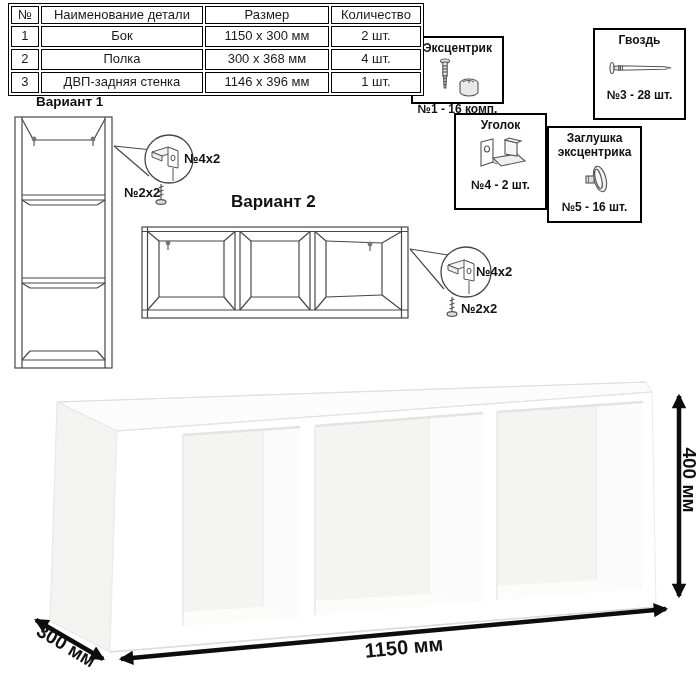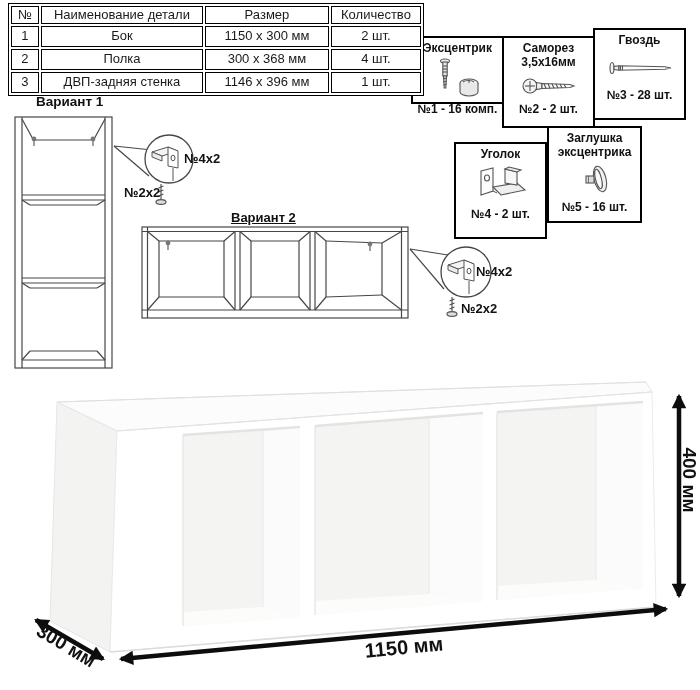--- a/index.html
+++ b/index.html
@@ -241,54 +241,38 @@
           <ellipse cx="40" cy="27" rx="9" ry="4" fill="#f2f2f2"></ellipse>
           <path d="M31,27 L31,36 A9,4 0 0 0 49,36 L49,27" fill="#e8e8e8"></path>
           <path d="M34,26 A6,2.5 0 0 1 45,26" fill="none"></path>
           <line x1="40" y1="23.5" x2="40" y2="27"></line>
         </g>
       </svg>
     </div>
     <div class="hw-qty">№1 - 16 комп.</div>
   </div>
 
-  <div class="hw-cell" style="left:502px;top:36px;width:93px;height:92px;">
-    <div class="hw-title" style="width:70px;">Саморез 3,5х16мм</div>
-    <div class="hw-icon">
-      <svg width="62" height="32" viewBox="0 0 62 32">
-        <g stroke="#555" stroke-width="1.1" fill="#f4f4f4">
-          <circle cx="12" cy="16" r="7"></circle>
-          <line x1="12" y1="11" x2="12" y2="21"></line>
-            <line x1="7" y1="16" x2="17" y2="16"></line>
-          <path d="M18.5,12.5 L24,13.5 L24,18.5 L18.5,19.5 z" fill="#eee"></path>
-          <path d="M24,13.5 L52,14.5 L56,16 L52,17.5 L24,18.5 z" fill="#fafafa"></path>
-          <path d="M26,13.5 L28,18.5 M30,13.5 L32,18.5 M34,13.7 L36,18.3 M38,13.8 L40,18.2 M42,14 L44,18 M46,14.2 L48,17.8" fill="none"></path>
-        </g>
-      </svg>
-    </div>
-    <div class="hw-qty">№2 - 2 шт.</div>
-  </div>
 
   <div class="hw-cell" style="left:593px;top:28px;width:93px;height:92px;">
     <div class="hw-title">Гвоздь</div>
     <div class="hw-icon">
       <svg width="70" height="20" viewBox="0 0 70 20">
         <g stroke="#555" stroke-width="1.1" fill="#f4f4f4">
           <ellipse cx="7" cy="10" rx="2" ry="5.5"></ellipse>
           <path d="M9,8.4 L14,7.8 L14,12.2 L9,11.6 z" fill="#e8e8e8"></path>
           <path d="M14,7.8 L60,8.8 L66,10 L60,11.2 L14,12.2 z" fill="#fbfbfb"></path>
           <line x1="15.5" y1="8" x2="15.5" y2="12"></line>
             <line x1="17.5" y1="8" x2="17.5" y2="12"></line>
         </g>
       </svg>
     </div>
     <div class="hw-qty">№3 - 28 шт.</div>
   </div>
 
-  <div class="hw-cell" style="left:454px;top:142px;width:93px;height:97px;">
+  <div class="hw-cell" style="left:454px;top:113px;width:93px;height:97px;">
     <div class="hw-title">Уголок</div>
     <div class="hw-icon">
       <svg width="60" height="42" viewBox="0 0 60 42">
         <g stroke="#555" stroke-width="1.1">
           <polygon points="10,8 22,5 22,28 10,32" fill="#fdfdfd"></polygon>
           <ellipse cx="16" cy="15" rx="2.5" ry="3" fill="#fff"></ellipse>
           <polygon points="22,24 46,20 54,27 30,32" fill="#efefef"></polygon>
           <polygon points="34,6 46,9 46,22 34,20" fill="#f7f7f7"></polygon>
           <polygon points="34,6 38,4 50,7 46,9" fill="#e9e9e9"></polygon>
           <line x1="22" y1="28" x2="26" y2="30" stroke-width="1"></line>
@@ -307,21 +291,21 @@
           <ellipse cx="26.5" cy="19" rx="3" ry="10" transform="rotate(-14 26.5 19)" fill="#fafafa"></ellipse>
           <rect x="14" y="16" width="8" height="7" fill="#ddd"></rect>
           <line x1="16.5" y1="16" x2="16.5" y2="23" stroke-width="0.8"></line>
         </g>
       </svg>
     </div>
     <div class="hw-qty">№5 - 16 шт.</div>
   </div>
 
   <div class="lbl bold" style="left:36px;top:94px;font-size:13.5px;text-align:center;">Вариант 1</div>
-  <div class="lbl bold" style="left:231px;top:210px;font-size:13px;text-decoration:underline;">Вариант 2</div>
+  <div class="lbl bold" style="left:231px;top:192px;font-size:17px;">Вариант 2</div>
 
   <div class="lbl callout-lbl" style="left:184px;top:151px;">№4х2</div>
   <div class="lbl callout-lbl" style="left:124px;top:185px;">№2х2</div>
   <div class="lbl callout-lbl" style="left:476px;top:264px;">№4х2</div>
   <div class="lbl callout-lbl" style="left:461px;top:301px;">№2х2</div>
 
   <div class="lbl dim" style="left:334px;top:636px;width:140px;transform:rotate(-5.5deg);">1150 мм</div>
   <div class="lbl dim" style="left:26px;top:635px;width:80px;font-size:19px;transform:rotate(31deg);">300 мм</div>
   <div class="lbl dim" style="left:649px;top:469px;width:80px;font-size:19px;transform:rotate(90deg);">400 мм</div>
 

